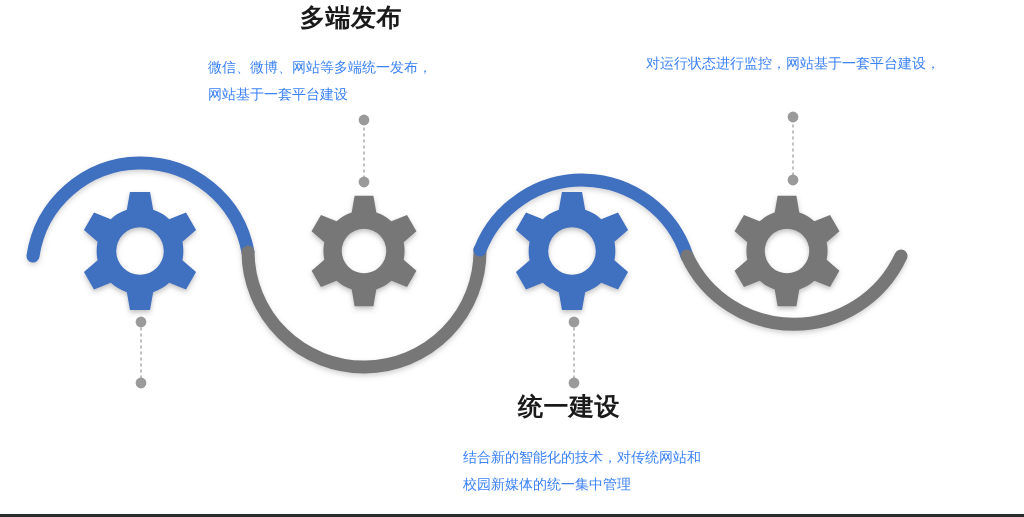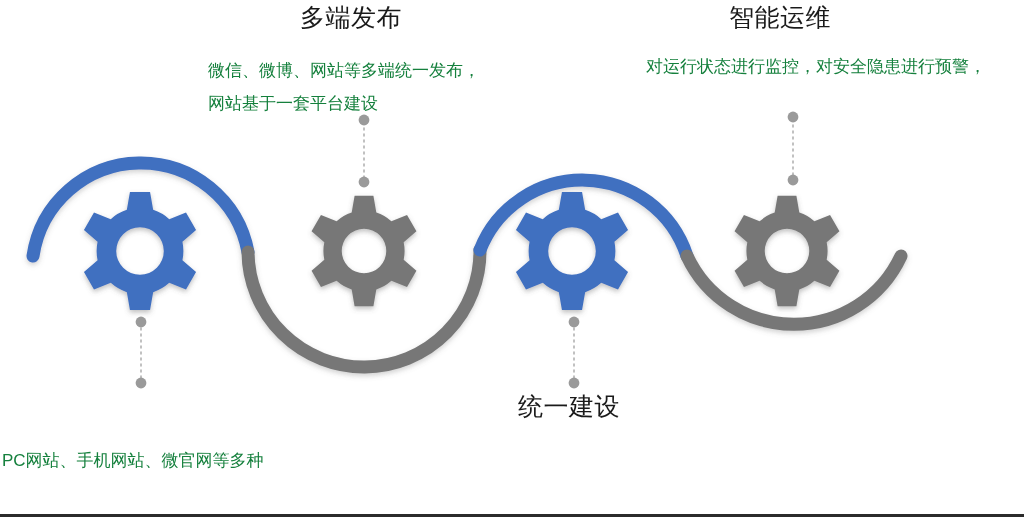--- a/index.html
+++ b/index.html
@@ -25,31 +25,31 @@
     left: 0;
     top: 0;
     width: 1024px;
     height: 517px;
   }
 
   
   .title {
     position: absolute;
     font-size: 25px;
-    font-weight: normal;
+    font-weight: bold;
     line-height: 1.15;
     white-space: nowrap;
     letter-spacing: 0.5px;
     color: #1a1a1a;
   }
   .body {
     position: absolute;
-    font-size: 17px;
+    font-size: 14px;
     line-height: 1.95;
-    color: #15803d;
+    color: #3b82f6;
     white-space: nowrap;
   }
   .body div { white-space: nowrap; }
 
   
   #bottom-rule {
     position: absolute;
     left: 0;
     bottom: 0;
     width: 1024px;
@@ -171,26 +171,28 @@
       <circle cx="793" cy="180" r="5.4" fill="#9a9a9a"></circle>
     </g>
   </svg>
 
   <div class="title" style="left:300px; top:3px;">多端发布</div>
   <div class="body" style="left:208px; top:54px;">
     <div>微信、微博、网站等多端统一发布，</div>
     <div>网站基于一套平台建设</div>
   </div>
 
-  <div class="title" style="left:729px; top:3px;">智能运维</div>
   <div class="body" style="left:646px; top:50px;">
-    <div>对运行状态进行监控，对安全隐患进行预警，</div>
+    <div>对运行状态进行监控，网站基于一套平台建设，</div>
   </div>
 
   <div class="body" style="left:2px; top:444px;">
-    <div>PC网站、手机网站、微官网等多种</div>
   </div>
 
   <div class="title" style="left:518px; top:392px;">统一建设</div>
+  <div class="body" style="left:463px; top:444px;">
+    <div>结合新的智能化的技术，对传统网站和</div>
+    <div>校园新媒体的统一集中管理</div>
+  </div>
 
   <div id="bottom-rule"></div>
 
 </div>
 
 </body></html>

